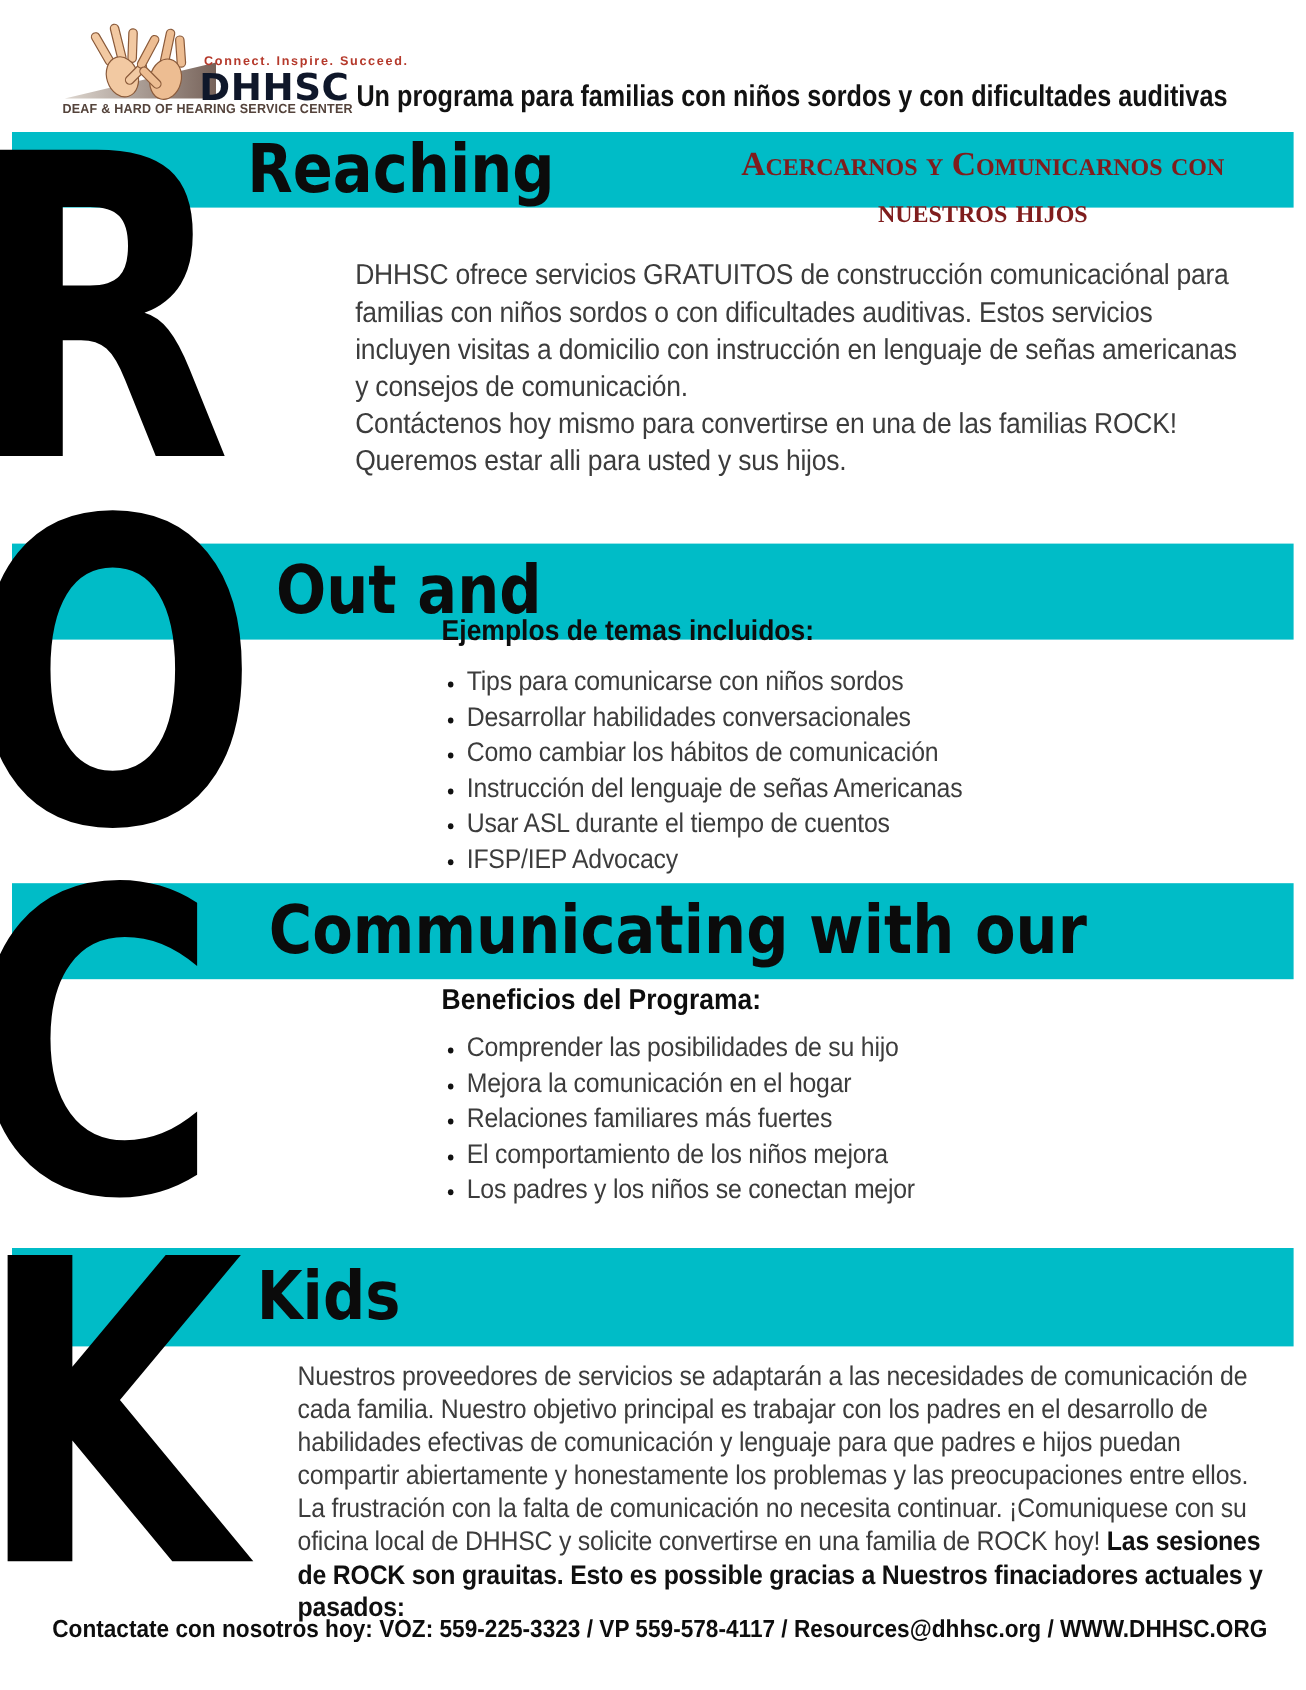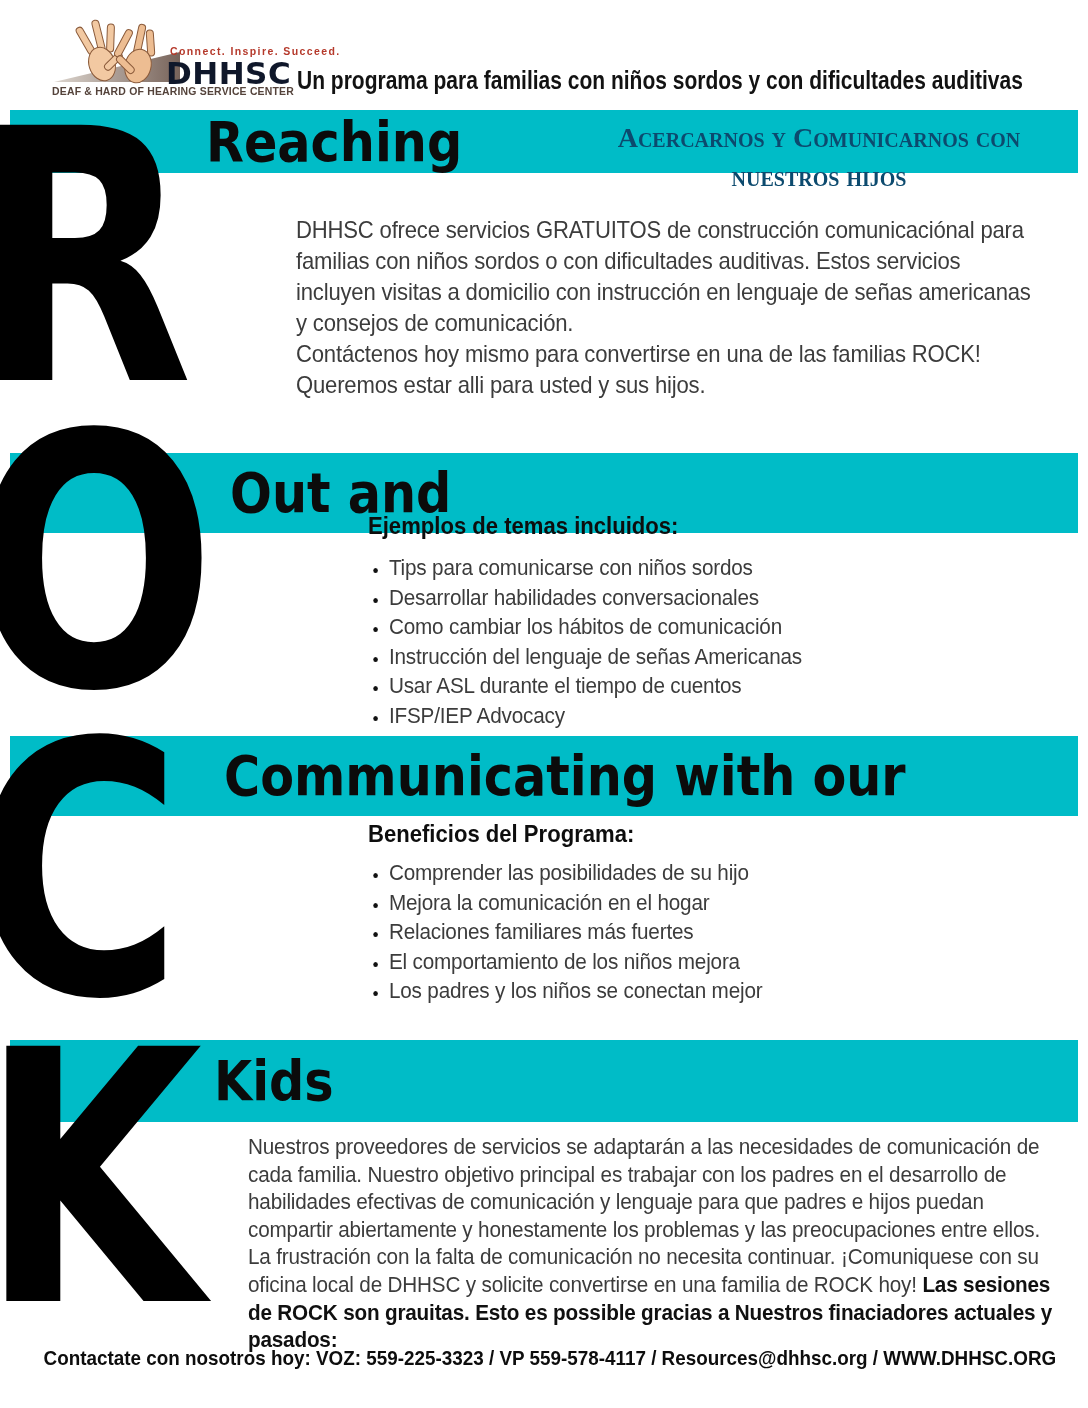--- a/index.html
+++ b/index.html
@@ -41,21 +41,21 @@
   .banner-2{top:453px;height:80px;}
   .banner-3{top:736px;height:80px;text-align:right;}
   .banner-4{top:1040px;height:82px;}
   .banner-1 .banner-word{margin-left:196px;}
   .banner-2 .banner-word{margin-left:220px;}
   .banner-3 .banner-word{margin-left:214px;}
   .banner-4 .banner-word{margin-left:204px;}
   .banner-right-title{
     position:absolute;right:16px;top:8px;width:486px;text-align:center;
     font-family:"Liberation Serif",serif;font-weight:bold;font-variant:small-caps;
-    color:#0c4a6e;font-size:28px;line-height:39px;
+    color:#7f1d1d;font-size:28px;line-height:39px;
   }
   
   .rock-letter{
     position:absolute;left:-28px;font-family:"DejaVu Sans",sans-serif;
     font-weight:bold;color:#000000;font-size:350px;line-height:1;
     transform:scaleX(.82);transform-origin:left top;z-index:3;
   }
   .rock-r{top:84px;}
   .rock-o{top:389px;}
   .rock-c{top:697px;}

